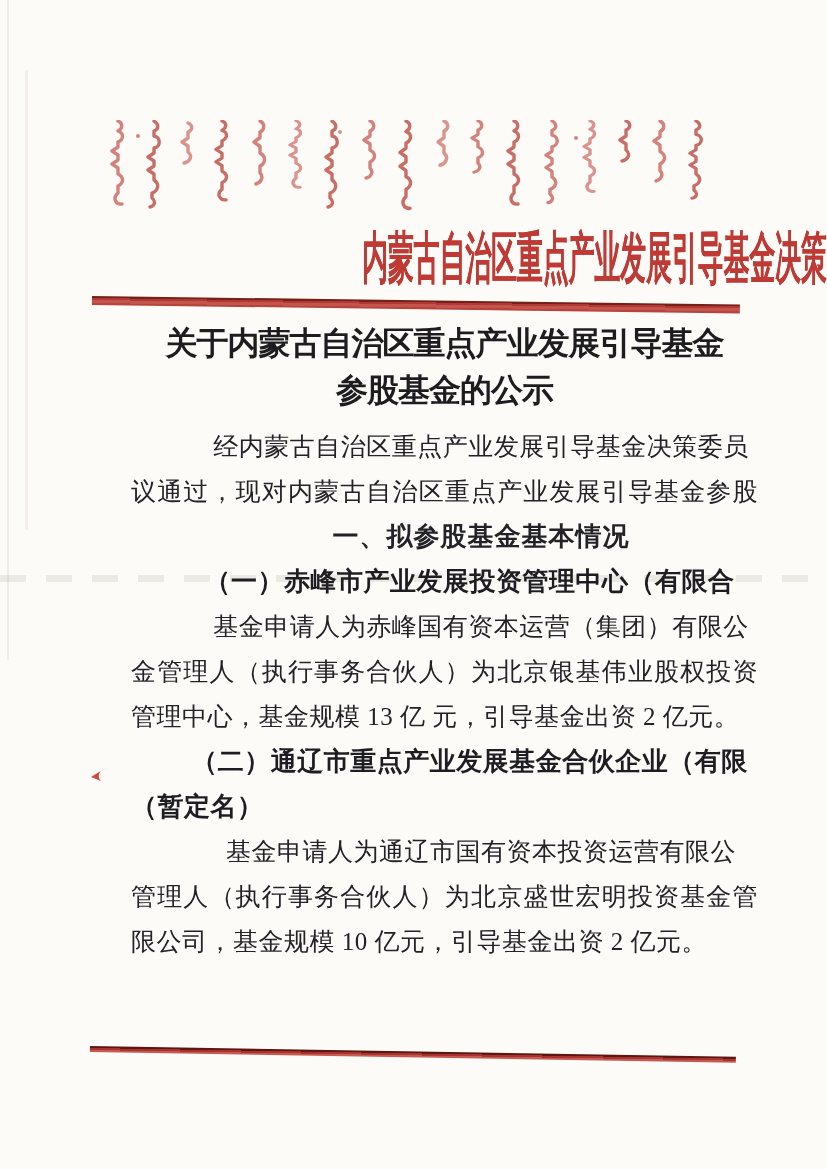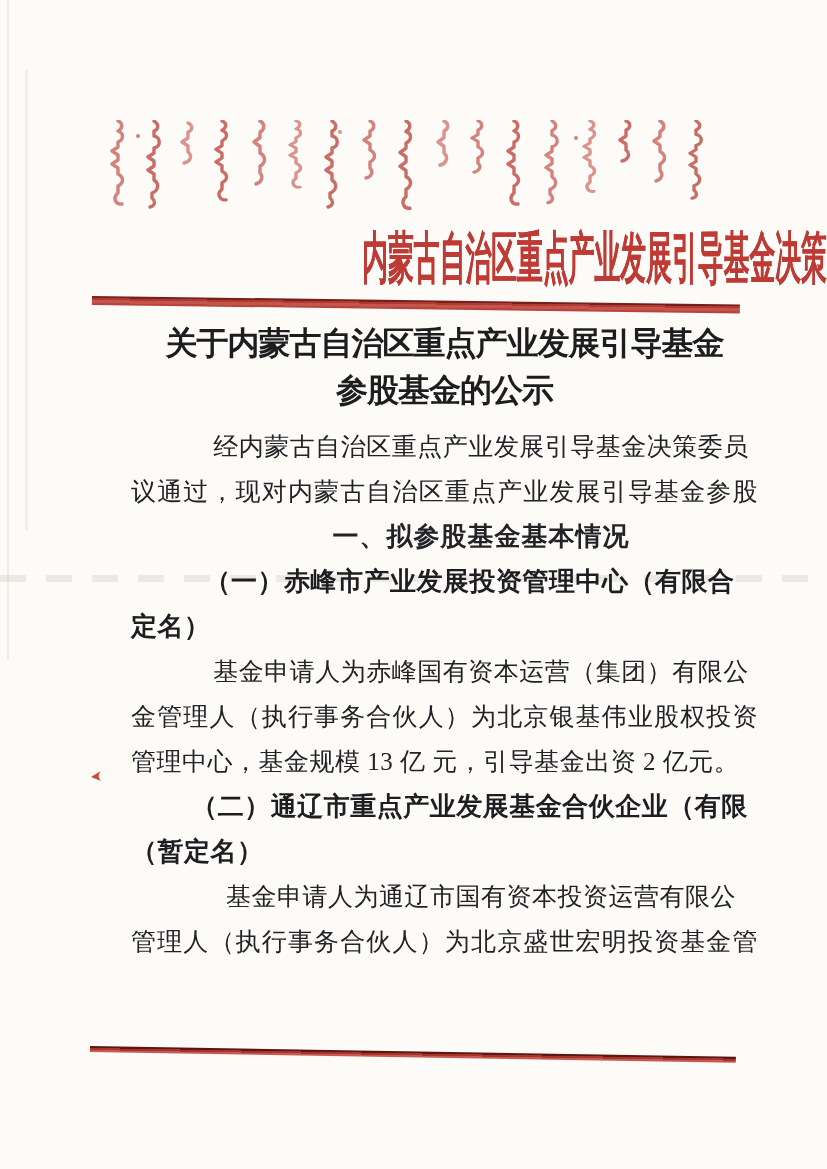--- a/index.html
+++ b/index.html
@@ -110,31 +110,31 @@
       <div>参股基金的公示</div>
     </div>
 
     <div class="lines">
       <div class="line indent fill">经内蒙古自治区重点产业发展引导基金决策委员会审</div>
       <div class="line fill">议通过，现对内蒙古自治区重点产业发展引导基金参股基金</div>
 
       <div class="line indent h">一、拟参股基金基本情况</div>
 
       <div class="line indent sub fill">（一）赤峰市产业发展投资管理中心（有限合伙）（暂</div>
-      <div class="line sub">定名）</div>
 
       <div class="line indent fill">基金申请人为赤峰国有资本运营（集团）有限公司，基</div>
       <div class="line fill">金管理人（执行事务合伙人）为北京银基伟业股权投资基金</div>
       <div class="line">管理中心，基金规模 13 亿 元，引导基金出资 2 亿元。</div>
 
       <div class="line indent sub fill">（二）通辽市重点产业发展基金合伙企业（有限合伙）</div>
       <div class="line sub">（暂定名）</div>
 
       <div class="line indent fill">基金申请人为通辽市国有资本投资运营有限公司，基金</div>
       <div class="line fill">管理人（执行事务合伙人）为北京盛世宏明投资基金管理有</div>
+      <div class="line">限公司，基金规模 10 亿元，引导基金出资 2 亿元。</div>
     </div>
   </div>
 
   <svg class="mark" viewBox="0 0 24 18">
     <path d="M21,2 C14,4 9,7 3,11 l10,4 c-3,-3 -3,-7 0,-10 z" fill="#c43a2c" opacity=".9"></path>
   </svg>
 
   <div class="rule-bottom"></div>
 
 </div>

